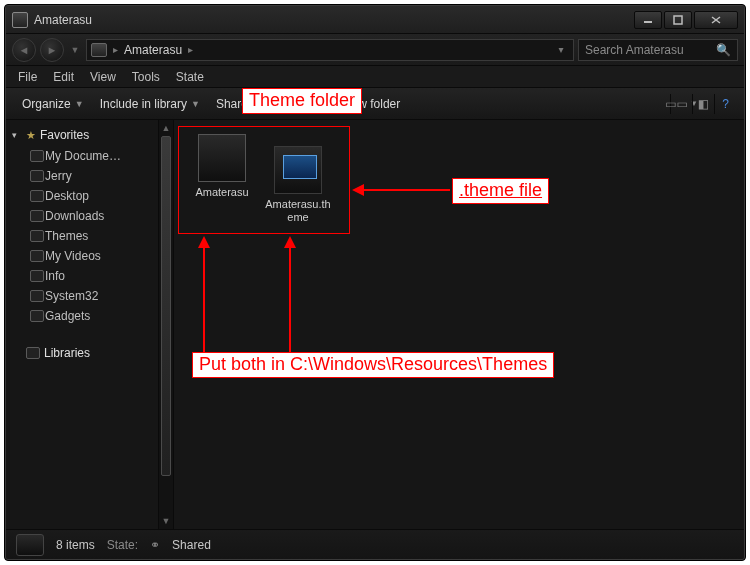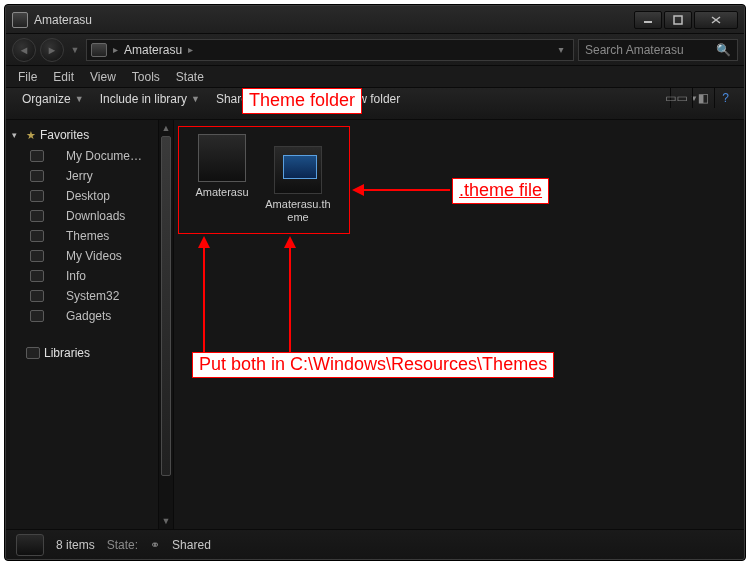--- a/index.html
+++ b/index.html
@@ -25,34 +25,34 @@
   .addressbar .sep { color: #777; font-size: 10px; }
   .addressbar .dropend { margin-left: auto; width:16px; text-align:center; color:#777; font-size:10px;}
   .searchbox { width: 160px; height: 22px; background: #141414; border: 1px solid #3a3a3a; display: flex; align-items: center; padding: 0 6px; color: #8a8a8a; font-size: 12px; }
   .searchbox .mag { margin-left: auto; font-size: 12px; color:#777; }
 
   
   .menubar { height: 22px; background: #1a1a1a; display: flex; align-items: center; padding: 0 4px; border-bottom: 1px solid #0a0a0a; }
   .menuitem { color: #c0c0c0; font-size: 12px; padding: 2px 8px; }
 
   
-  .toolbar { height: 32px; background: linear-gradient(#232323,#171717); display: flex; align-items: flex-start; padding: 0 8px; border-bottom: 1px solid #0a0a0a; }
+  .toolbar { height: 32px; background: linear-gradient(#232323,#171717); display: flex; align-items: center; padding: 0 8px; border-bottom: 1px solid #0a0a0a; }
   .tbtn { color: #d9d9d9; font-size: 12px; padding: 4px 8px; display:flex; align-items:center; gap:4px; }
   .tbtn .car { color:#8a8a8a; font-size:9px; }
   .tool-spacer { flex:1; }
   .ticon { width: 22px; height: 20px; display:flex; align-items:center; justify-content:center; color:#888; font-size:12px; border-left:1px solid #0a0a0a; padding:0 6px; }
   .ticon:first-of-type { border-left:none; }
 
   
   .body { display: flex; height: calc(100% - 28px - 32px - 22px - 32px - 30px); }
   .sidebar { width: 168px; background: #161616; border-right: 1px solid #0a0a0a; padding: 6px 0; overflow: hidden; position: relative;}
   .group-head { display:flex; align-items:center; gap:4px; padding: 2px 6px 4px 6px; color:#e0e0e0; font-size:12px;}
   .group-head .chev { color:#bbb; font-size:9px; width:10px;}
   .group-head .star { color:#b8a050; font-size:11px; }
-  .side-item { display:flex; align-items:center; gap:22px; padding: 2px 4px 2px 24px; color:#bfbfbf; font-size:12px; height:20px;}
+  .side-item { display:flex; align-items:center; gap:1px; padding: 2px 4px 2px 24px; color:#bfbfbf; font-size:12px; height:20px;}
   .side-item .ic { width:14px; height:12px; border:1px solid #5a5a5a; border-radius:2px; background:#222; flex-shrink:0;}
   .side-gap { height: 18px; }
   .side-scroll { position:absolute; right:0; top:0; width:15px; height:100%; background:#121212; border-left:1px solid #0a0a0a; display:flex; flex-direction:column; }
   .side-scroll .arr { height:16px; color:#666; font-size:9px; display:flex; align-items:center; justify-content:center; }
   .side-scroll .thumb { margin:0 2px; background:linear-gradient(#3a3a3a,#202020); border:1px solid #4a4a4a; border-radius:2px; height:340px; }
   .side-scroll .track { flex:1; }
 
   .content { flex:1; background:#161616; position:relative; }
   .file { position:absolute; width:68px; text-align:center; }
   .file .thumb { width:48px; height:48px; margin:0 auto 4px auto; border:1px solid #3a3a3a; background:linear-gradient(#2a2a2a,#0f0f0f); position:relative; }

